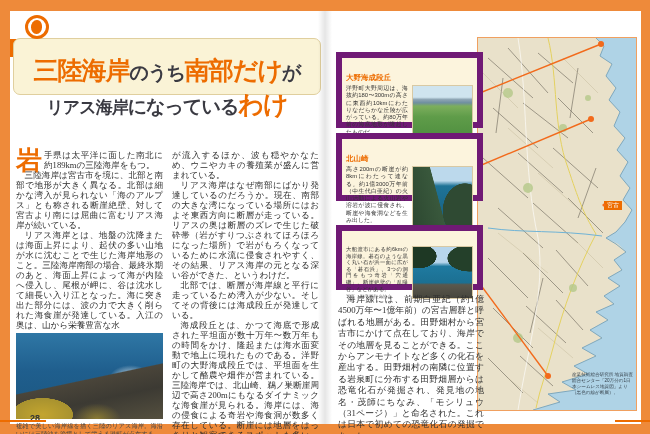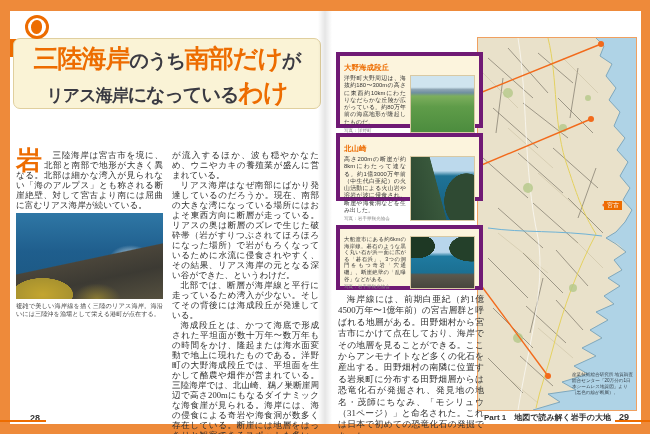--- a/index.html
+++ b/index.html
@@ -12,22 +12,22 @@
             background:linear-gradient(90deg,rgba(0,0,0,0) 0%,rgba(0,0,0,.10) 50%,rgba(0,0,0,0) 100%); pointer-events:none; }
 
   
   .badge-row { position:absolute; left:4px; top:4px; display:flex; align-items:center;flex-direction:column; }
   .badge-icon { width:24px; height:24px; border:3px solid #ed6c00; border-radius:50%; background:#fff;
                 position:relative; z-index:2; }
   .badge-icon::after { content:""; position:absolute; left:3px; top:2px; width:11px; height:14px;
                 background:#ed6c00; border-radius:55% 45% 50% 50%; }
   .badge-label { margin-left:-4px; background:#ed6c00; color:#fff; font-weight:bold; font-size:10px;
                  padding:2px 12px 2px 14px; border-radius:0 3px 3px 0; letter-spacing:2px; }
-  .title-box { position:absolute; left:3px; top:27px; width:308px; height:71px; background:#faf3d6;
-               border:1px solid #e0cf9e; border-radius:7px; text-align:center; padding-top:4px;
+  .title-box { position:absolute; left:3px; top:27px; width:308px; height:57px; background:#faf3d6;
+               border:1px solid #e0cf9e; border-radius:7px; text-align:center; padding-top:16px;
                font-weight:bold; line-height:31px; letter-spacing:-1px;
                font-family:"Liberation Sans","DejaVu Sans",sans-serif; }
   .t-acc { color:#ed6c00; font-size:25px; }
   .t-dim { color:#3a3a42; font-size:19px; }
   .intro-bar { position:absolute; left:3px; top:101px; width:308px; height:31px; background:#ed6c00;
                color:#fff; font-size:9px; font-weight:bold; line-height:13px; padding:3px 7px;
                text-align:justify; }
   .cols { position:absolute; left:6px; top:139px; width:303px; display:flex; gap:9px;
           font-family:"Liberation Serif","DejaVu Serif",serif; color:#2e2e2e; }
   .col { width:147px; font-size:8.6px; line-height:10px; text-align:justify; }
@@ -52,22 +52,22 @@
   .rp-heading { position:absolute; left:156px; top:11px; font-size:10.5px; font-weight:normal; color:#222;margin-top:48px; }
   .rp-heading .arrow { color:#ed6c00; margin-right:2px; font-size:9px; }
   .map { position:absolute; left:152px; top:26px; width:160px; height:374px; border:1px solid #f0a060;
          background:#e9e1ca; z-index:1; overflow:hidden; }
   .map svg { display:block; }
   .map-label { position:absolute; left:126px; top:163px; background:#ed6c00; color:#fff; font-size:6px;
                line-height:9px; padding:0 3px; z-index:3; }
   .map-credit { position:absolute; left:94px; top:334px; width:62px; font-size:4.6px; line-height:6px;
                 color:#35404a; z-index:3; }
   .leaders { position:absolute; left:0; top:0; width:316px; height:413px; z-index:2; pointer-events:none; }
-  .infobox { position:absolute; left:11px; width:147px; background:#fcf4dd; border:4px solid #701a75;
-             border-radius:0; padding:7px 4px; z-index:4; }
+  .infobox { position:absolute; left:11px; width:147px; background:#fcf4dd; border:6px solid #701a75;
+             border-radius:0; padding:15px 4px; z-index:4; }
   .infobox .ib-title { color:#ed6c00; font-weight:bold; font-size:7.5px; margin-bottom:2px; }
   .ib-row { display:flex; gap:4px; }
   .ib-text { width:62px; font-size:5.9px; line-height:7.3px; color:#333; text-align:justify; }
   .ib-credit { font-size:4.6px; color:#8a8a8a; margin-top:2px; }
   .ib-photo { flex:1; border:1px solid #d8c9a4; }
   .ph-dano { background:
       linear-gradient(180deg,#cfe4ef 0%,#cfe4ef 20%,#8fa6b5 24%,#6f8fa0 30%,#7cae5d 36%,#5f9c49 55%,#4c8c3e 100%); }
   .ph-kita { background:
       radial-gradient(40px 50px at 88% 70%, #2f4a33 0%, #2f4a33 55%, rgba(0,0,0,0) 56%),
       linear-gradient(255deg, rgba(0,0,0,0) 55%, #39583c 56%, #2c4730 100%),
@@ -101,22 +101,23 @@
         <span class="t-acc">三陸海岸</span><span class="t-dim">のうち</span><span class="t-acc">南部だけ</span><span class="t-dim">が</span>
       </div>
       <div>
         <span class="t-dim" style="font-size:17px;">リアス海岸</span><span class="t-dim">になっている</span><span class="t-acc">わけ</span>
       </div>
     </div>
 
 
     <div class="cols">
       <div class="col">
-        <p class="no-indent"><span class="dropcap">岩</span></p>
+        <p class="no-indent"><span class="dropcap">岩</span><span>手県は太平洋に面した南北に約189kmの三陸海岸をもつ。</span></p>
         <p>三陸海岸は宮古市を境に、北部と南部で地形が大きく異なる。北部は細かな湾入が見られない「海のアルプス」とも称される断崖絶壁、対して宮古より南には屈曲に富むリアス海岸が続いている。</p>
+        <p>リアス海岸とは、地盤の沈降または海面上昇により、起伏の多い山地が水に沈むことで生じた海岸地形のこと。三陸海岸南部の場合、最終氷期のあと、海面上昇によって海が内陸へ侵入し、尾根が岬に、谷は沈水して細長い入り江となった。海に突き出た部分には、波の力で大きく削られた海食崖が発達している。入江の奥は、山から栄養豊富な水</p>
         <div class="photo-main"></div>
         <div class="caption">複雑で美しい海岸線を描く三陸のリアス海岸。海沿いには三陸沖を漁場として栄える港町が点在する。</div>
 
       </div>
       <div class="col">
         <p class="no-indent">が流入するほか、波も穏やかなため、ウニやカキの養殖業が盛んに営まれている。</p>
         <p>リアス海岸はなぜ南部にばかり発達しているのだろうか。現在、南部の大きな湾になっている場所にはおよそ東西方向に断層が走っている。リアスの奥は断層のズレで生じた破砕帯（岩がすりつぶされてほろほろになった場所）で岩がもろくなっているために水流に侵食されやすく、その結果、リアス海岸の元となる深い谷ができた、というわけだ。</p>
         <p>北部では、断層が海岸線と平行に走っているため湾入が少ない。そしてその背後には海成段丘が発達している。</p>
         <p>海成段丘とは、かつて海底で形成された平坦面が数十万年〜数万年もの時間をかけ、隆起または海水面変動で地上に現れたものである。洋野町の大野海成段丘では、平坦面を生かして酪農や畑作が営まれている。三陸海岸では、北山崎、鵜ノ巣断崖周辺で高さ200mにもなるダイナミックな海食崖が見られる。海岸には、海の侵食による奇岩や海食洞が数多く存在している。断崖には地層をはっきりと観察できるスポットも多い。よく見ると、海に傾きながら幾重にも重なった地層を肉眼で確認できる。</p>
       </div>
@@ -239,21 +240,18 @@
           <div class="ib-credit">写真：岩手県観光協会</div>
         </div>
         <div class="ib-photo ph-goishi"></div>
       </div>
     </div>
 
     <div class="rp-article">
       <p>海岸線には、前期白亜紀（約1億4500万年〜1億年前）の宮古層群と呼ばれる地層がある。田野畑村から宮古市にかけて点在しており、海岸でその地層を見ることができる。ここからアンモナイトなど多くの化石を産出する。田野畑村の南隣に位置する岩泉町に分布する田野畑層からは恐竜化石が発掘され、発見地の地名・茂師にちなみ、「モシリュウ（31ページ）」と命名された。これは日本で初めての恐竜化石の発掘であった。</p>
     </div>
 
-    <div class="rp-footer">
-      <span>Part 1　地図で読み解く岩手の大地</span><span class="fp-num">29</span>
-    </div>
   </div>
 
   <div class="gutter"></div>
   <div class="rule-left"></div>
   <div class="rule-right"></div>
 </div>
 
 </body></html>

